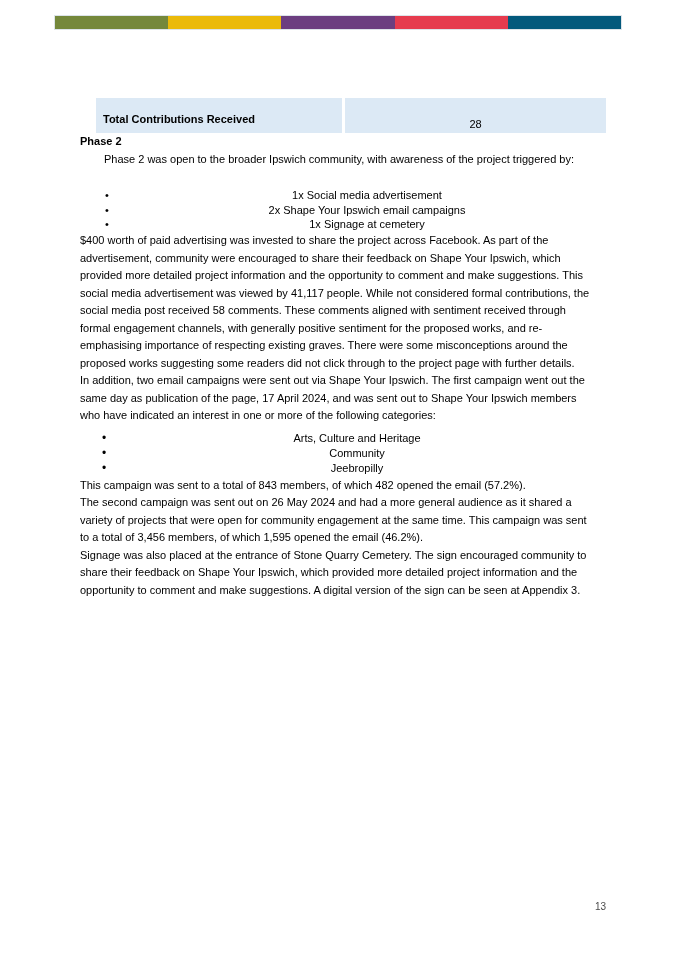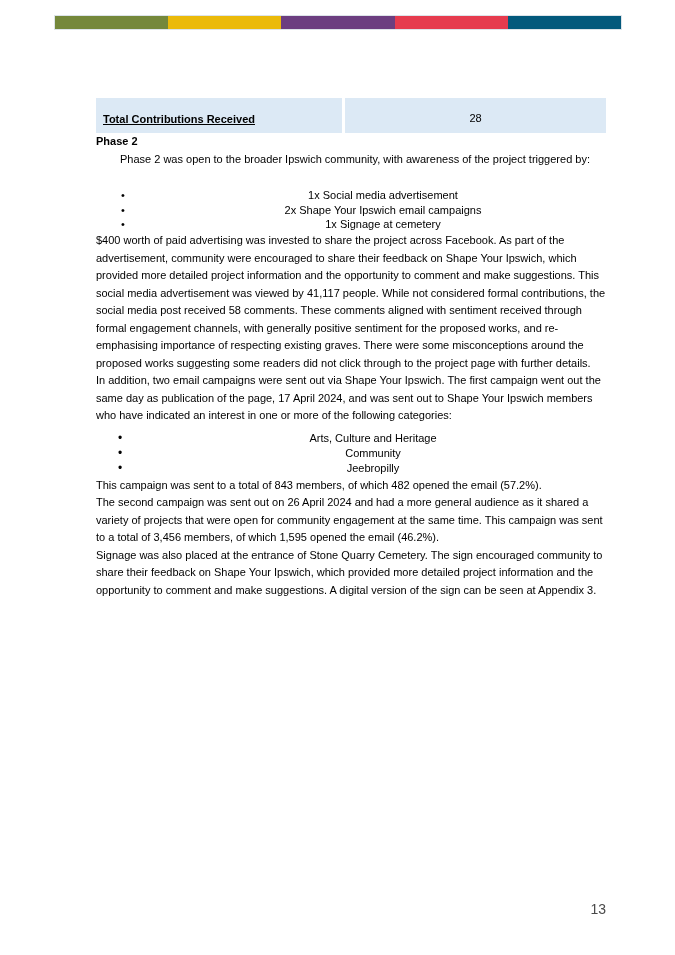--- a/index.html
+++ b/index.html
@@ -42,27 +42,27 @@
     align-items: flex-end;
     padding: 0 4px 8px 7px;
     font-weight: bold;
   }
   .cell-gap { width: 3px; background: #ffffff; }
   .cell-value {
     flex: 1;
     display: flex;
     align-items: flex-end;
     justify-content: center;
-    padding-bottom: 9px;
+    padding-bottom: 3px;
   }
 
   
   .content {
     position: absolute;
-    left: 96px;
+    left: 80px;
     top: 133px;
     width: 512px;
     font-size: 11px;
     line-height: 17.5px;
   }
   .content p { margin: 0; }
   .heading { margin-top: 35px; font-weight: bold; }
   .para-intro { margin-top: 0; padding-left: 24px; }
 
   ul.bullets { list-style: none; margin: 0; padding: 0; }
@@ -90,39 +90,39 @@
   .para-campaign1 { margin-top: 15px; }
   .para-campaign2 { margin-top: 18px; }
   .para-signage { margin-top: 20px; }
 
   .page-footer {
     position: absolute;
     left: 96px;
     top: 901px;
     width: 510px;
     text-align: right;
-    font-size: 14px;
+    font-size: 10px;
     color: #4a4a4a;
   }
 </style>
 </head>
 <body>
 
 <div class="page">
 
   <div class="top-bar">
     <div class="segment" style="background: rgb(117, 136, 59);"></div>
     <div class="segment" style="background: rgb(235, 186, 10);"></div>
     <div class="segment" style="background: rgb(108, 62, 128);"></div>
     <div class="segment" style="background: rgb(230, 59, 78);"></div>
     <div class="segment" style="background: rgb(3, 89, 124);"></div>
   </div>
 
   <div class="table-row">
-    <div class="cell-label" style="background: rgb(220, 233, 245); text-decoration: underline;">Total Contributions Received</div>
+    <div class="cell-label" style="background: rgb(220, 233, 245);">Total Contributions Received</div>
     <div class="cell-gap"></div>
     <div class="cell-value" style="background: rgb(220, 233, 245);">28</div>
   </div>
 
   <div class="content">
 
     <p class="heading">Phase 2</p>
 
     <p class="para-intro">Phase 2 was open to the broader Ipswich community, with awareness of the project triggered by:</p>
 
@@ -137,21 +137,21 @@
     <p class="para-email-campaigns">In addition, two email campaigns were sent out via Shape Your Ipswich. The first campaign went out the same day as publication of the page, 17 April 2024, and was sent out to Shape Your Ipswich members who have indicated an interest in one or more of the following categories:</p>
 
     <ul class="bullets list-categories">
       <li>Arts, Culture and Heritage</li>
       <li>Community</li>
       <li>Jeebropilly</li>
     </ul>
 
     <p class="para-campaign1">This campaign was sent to a total of 843 members, of which 482 opened the email (57.2%).</p>
 
-    <p class="para-campaign2">The second campaign was sent out on 26 April 2024 and had a more general audience as it shared a variety of projects that were open for community engagement at the same time. This campaign was sent to a total of 3,456 members, of which 1,595 opened the email (46.2%).</p>
+    <p class="para-campaign2">The second campaign was sent out on 26 May 2024 and had a more general audience as it shared a variety of projects that were open for community engagement at the same time. This campaign was sent to a total of 3,456 members, of which 1,595 opened the email (46.2%).</p>
 
     <p class="para-signage">Signage was also placed at the entrance of Stone Quarry Cemetery. The sign encouraged community to share their feedback on Shape Your Ipswich, which provided more detailed project information and the opportunity to comment and make suggestions. A digital version of the sign can be seen at Appendix 3.</p>
 
   </div>
 
   <div class="page-footer">13</div>
 
 </div>
 
 </body></html>

